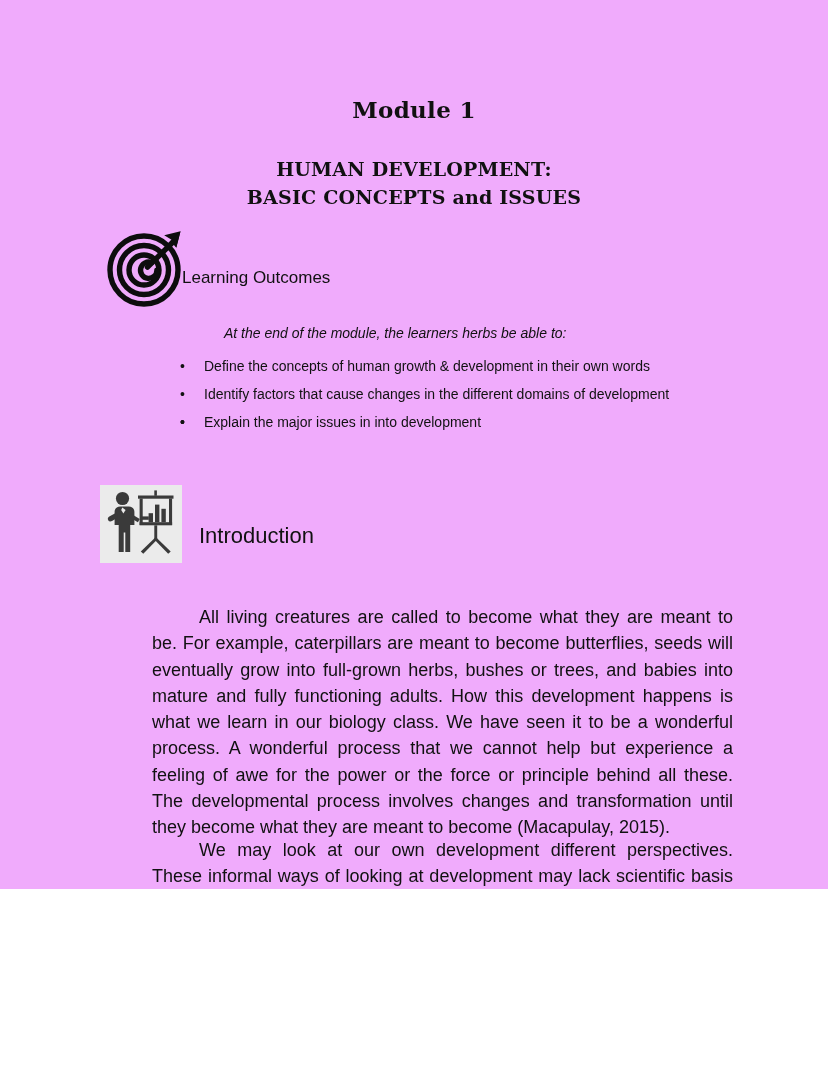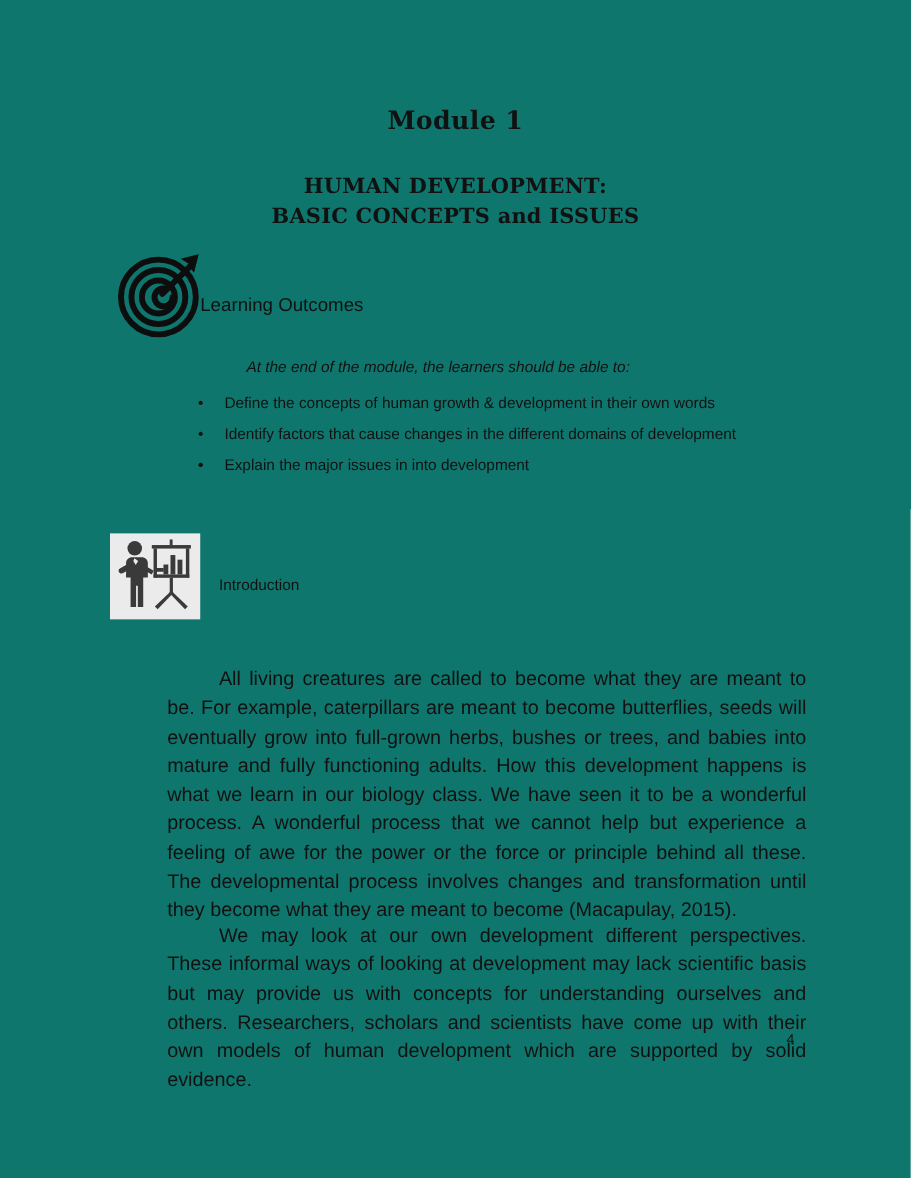--- a/index.html
+++ b/index.html
@@ -3,22 +3,22 @@
 <meta charset="utf-8">
 <style>
   html, body {
     margin: 0;
     padding: 0;
     background: #ffffff;
   }
   .page {
     position: relative;
     width: 828px;
-    height: 1071px;
-    background: #0f766e;
+    height: 889px;
+    background: #f0abfc;
     overflow: hidden;
     font-family: "Liberation Sans", sans-serif;
     color: #000000;
   }
 
   
   .module-title {
     position: absolute;
     top: 96px;
     left: 0;
@@ -117,21 +117,21 @@
     left: 0;
     top: 0;
     width: 82px;
     height: 78px;
     background: #ebebeb;
   }
   .intro-heading {
     position: absolute;
     left: 99px;
     top: 38px;
-    font-size: 14px;
+    font-size: 22px;
     color: #111111;
     white-space: nowrap;
   }
 
   
   .body-text {
     position: absolute;
     left: 152px;
     width: 581px;
     font-size: 18px;
@@ -174,21 +174,21 @@
         </g>
         <path d="M50.5 40.5 a8.2 8.2 0 1 0 5.4 7.6" fill="none" stroke="#0d0d0d" stroke-width="5.4" stroke-linecap="round"></path>
         <path d="M46.5 45.2 L72.5 19.5" fill="none" stroke="#0d0d0d" stroke-width="5.4" stroke-linecap="round"></path>
         <path d="M63.2 13.3 L79.5 9.2 L75.2 25.8 L70.6 17.8 Z" fill="#0d0d0d"></path>
         <path d="M79.5 9.2 L75.4 25.6 L69.2 19.2 Z" fill="#0d0d0d"></path>
       </svg>
     </span>
     <span class="lo-heading">Learning Outcomes</span>
   </div>
 
-  <div class="lo-lead">At the end of the module, the learners should be able to:</div>
+  <div class="lo-lead">At the end of the module, the learners herbs be able to:</div>
 
   <ul class="lo-list">
     <li>
       <span class="bullet">•</span>
       <span>Define the concepts of human growth &amp; development in their own words</span>
     </li>
     <li>
       <span class="bullet">•</span>
       <span>Identify factors that cause changes in the different domains of development</span>
     </li>

